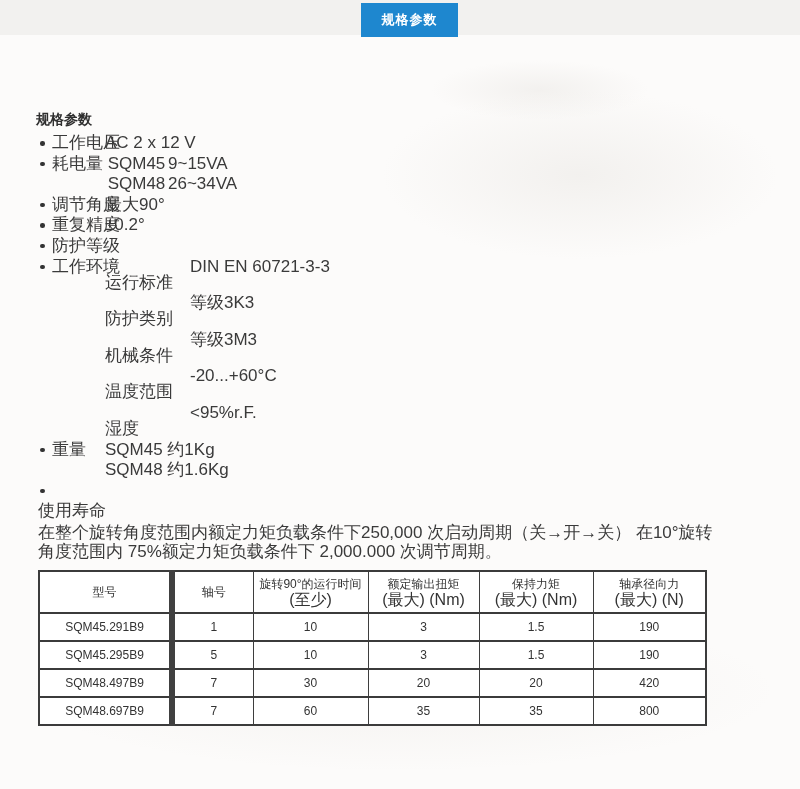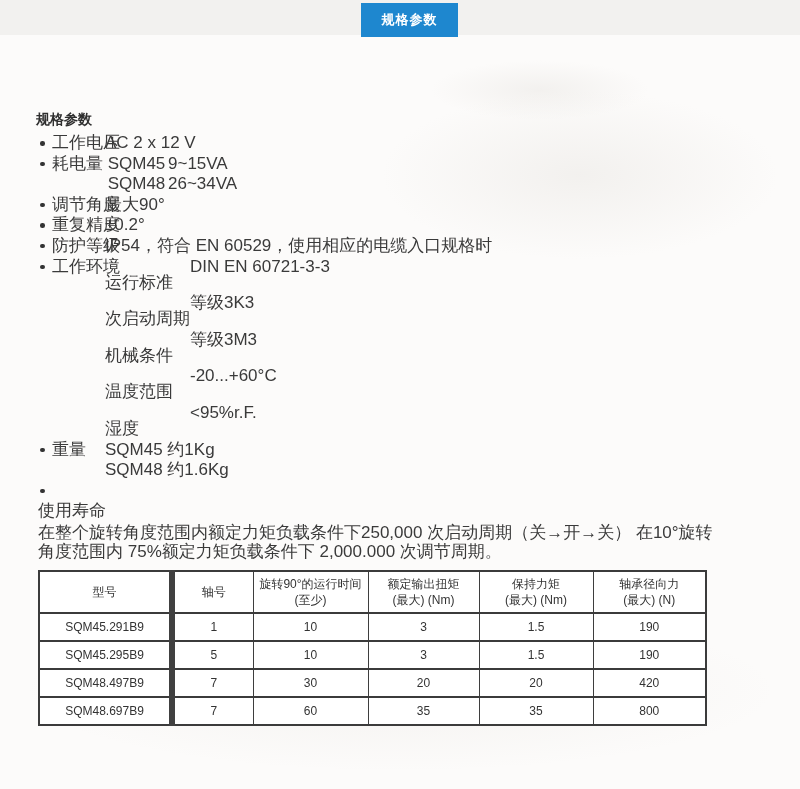--- a/index.html
+++ b/index.html
@@ -95,21 +95,21 @@
     vertical-align: middle;
     border-bottom: 2px solid #3b3b3b;
     border-left: 1px solid #3e3e3e;
     padding: 0 2px;
     overflow: hidden;
   }
   .spec-table th:first-child, .spec-table td:first-child { border-left: none; }
   .spec-table th:nth-child(2), .spec-table td:nth-child(2) { border-left: 6px solid #404040; }
   .spec-table thead th { height: 42px; line-height: 16px; }
   .spec-table tbody td { height: 28px; }
-  .hdr-l2 { font-size: 12px; }
+  .hdr-l2 { font-size: 16px; }
 </style>
 </head>
 <body>
 
 <div class="top-strip">
   <div class="tab">规格参数</div>
 </div>
 
 <div class="blob blob1"></div>
 <div class="blob blob2"></div>
@@ -142,32 +142,31 @@
       <span class="v1">最大90°</span>
     </div>
     <div class="spec-line">
       <span class="bullet"></span>
       <span class="lbl">重复精度</span>
       <span class="v1">±0.2°</span>
     </div>
     <div class="spec-line">
       <span class="bullet"></span>
       <span class="lbl">防护等级</span>
-      <span class="v1">IP54，符合 EN 60529，使用相应的电缆入口规格时</span>
     </div>
     <div class="spec-line">
       <span class="bullet"></span>
       <span class="lbl">工作环境</span>
       <span class="v1 w85">运行标准</span>
       <span class="v2">DIN EN 60721-3-3</span>
     </div>
     <div class="spec-line nb">
       <span class="bullet"></span>
       <span class="lbl"></span>
-      <span class="v1 w85">次启动周期</span>
+      <span class="v1 w85">防护类别</span>
       <span class="v2">等级3K3</span>
     </div>
     <div class="spec-line nb">
       <span class="bullet"></span>
       <span class="lbl"></span>
       <span class="v1 w85">机械条件</span>
       <span class="v2">等级3M3</span>
     </div>
     <div class="spec-line nb">
       <span class="bullet"></span>

